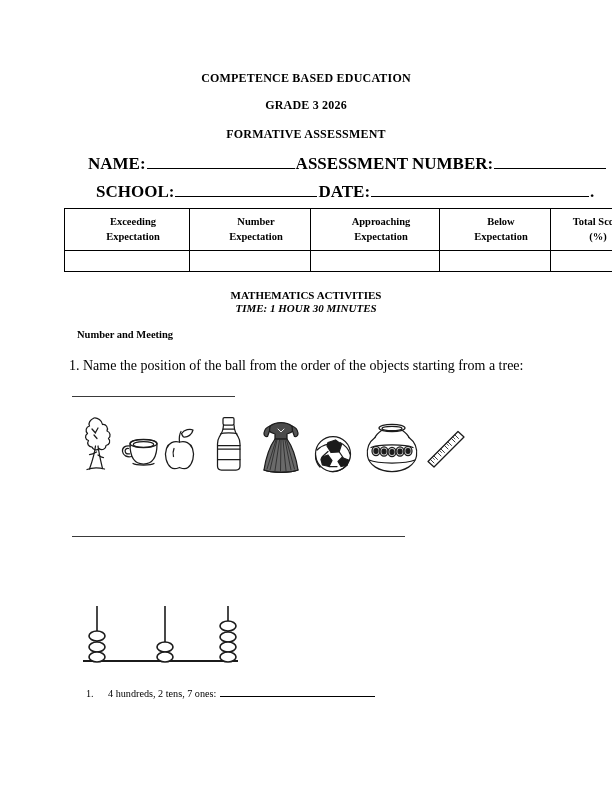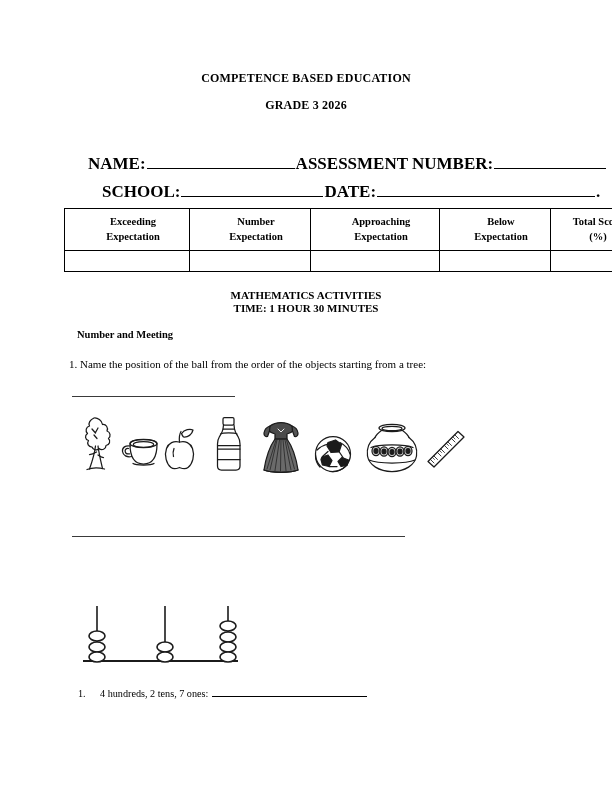--- a/index.html
+++ b/index.html
@@ -37,21 +37,21 @@
   #hdr3 { top: 127px; }
 
   
   .fillrow {
     position: absolute;
     font-weight: bold;
     font-size: 17px;
     white-space: nowrap;
   }
   #namerow { left: 88px; top: 154px; }
-  #schoolrow { left: 102px; top: 182px; }
+  #schoolrow { left: 96px; top: 182px; }
   .rule {
     display: inline-block;
     border-bottom: 1.2px solid #000;
     height: 11px;
     vertical-align: baseline;
     margin: 0 1px;
   }
   .rule-name { width: 148px; }
   .rule-assess { width: 112px; }
   .rule-school { width: 142px; }
@@ -83,51 +83,51 @@
 
   
   .subj {
     position: absolute;
     width: 612px;
     text-align: center;
     font-weight: bold;
     font-size: 11px;
   }
   #subj1 { top: 289px; }
-  #subj2 { top: 302px; }
+  #subj2 { top: 302px; font-style: italic; }
 
   #strand {
     position: absolute;
     left: 77px;
     top: 329px;
     font-weight: bold;
     font-size: 10.5px;
   }
 
   
   .qtext {
     position: absolute;
-    font-size: 11px;
+    font-size: 14px;
     white-space: nowrap;
   }
   #q1 { left: 69px; top: 358px; }
   #q2 { left: 69px; top: 581px; }
 
   .answer-line {
     position: absolute;
     border-bottom: 1.1px solid #3a3a3a;
     height: 0;
   }
   #ans1 { left: 72px; top: 396px; width: 163px; }
   #ans2 { left: 72px; top: 536px; width: 333px; }
 
   
   #subitem {
     position: absolute;
-    left: 78px;
+    left: 86px;
     top: 686px;
     font-size: 10.2px;
     white-space: nowrap;
   }
   #subitem .num { display: inline-block; width: 22px; }
   .rule-sub {
     display: inline-block;
     border-bottom: 1.1px solid #000;
     width: 155px;
     height: 10px;
@@ -154,20 +154,21 @@
   }
   #abacus svg { display: block; }
 </style>
 </head>
 <body>
 
 <div class="page">
 
   <div class="hdr" id="hdr1">COMPETENCE BASED EDUCATION</div>
   <div class="hdr" id="hdr2">GRADE 3 2026</div>
+  <div class="hdr" id="hdr3">FORMATIVE ASSESSMENT</div>
 
   <div class="fillrow" id="namerow"><span>NAME:</span><span class="rule rule-name"></span><span>ASSESSMENT NUMBER:</span><span class="rule rule-assess"></span></div>
 
   <div class="fillrow" id="schoolrow"><span>SCHOOL:</span><span class="rule rule-school"></span><span>DATE:</span><span class="rule rule-date"></span><span>.</span></div>
 
   <table id="grade-table">
     <tbody>
       <tr>
         <td class="c1">
           <span>Exceeding</span><br>

